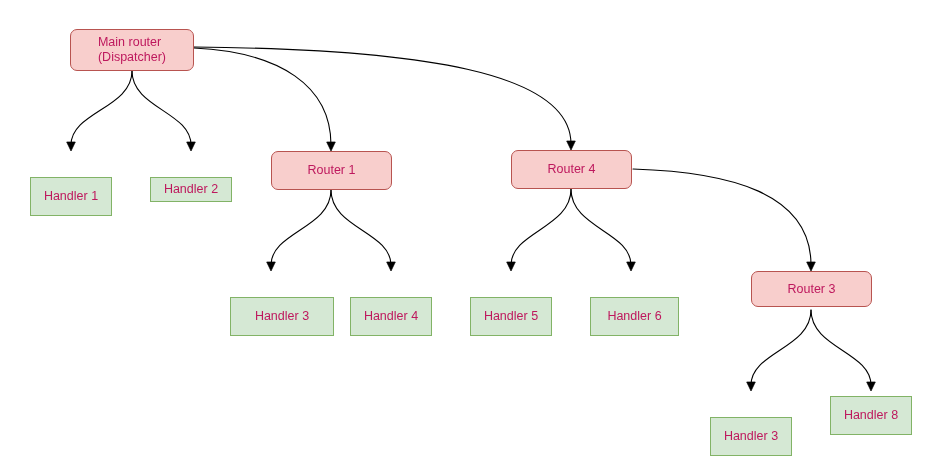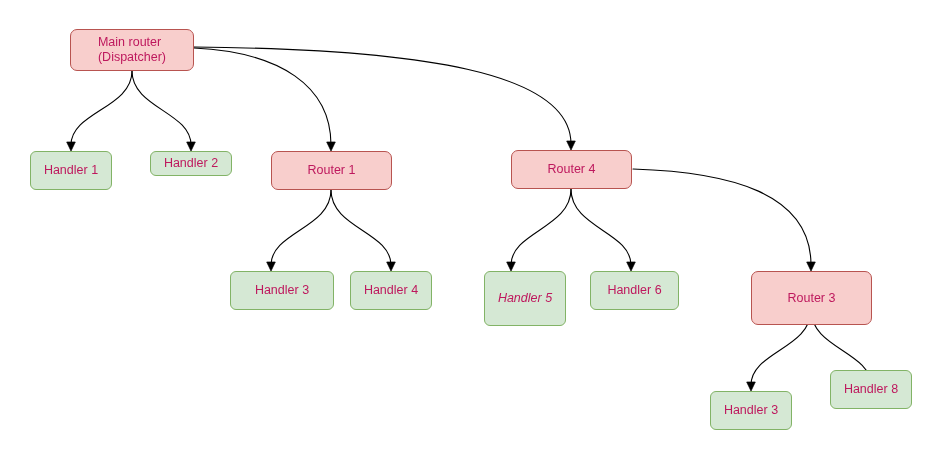--- a/index.html
+++ b/index.html
@@ -38,21 +38,22 @@
     font-family: "Liberation Sans", sans-serif;
   }
   .node.router {
     background: #f8cecc;
     border: 1px solid #b85450;
     border-radius: 7px;
   }
   .node.handler {
     background: #d5e8d4;
     border: 1px solid #82b366;
-    border-radius: 6px;
+    border-radius: 0;
+    margin-top: 26px;
   }
   .edge-path {
     fill: none;
     stroke: #000000;
     stroke-width: 1.1;
     stroke-linecap: round;
     stroke-linejoin: round;
   }
   .arrow-head {
     fill: #000000;
@@ -115,20 +116,20 @@
 
   <div id="node-layer">
       <div class="node router" style="left: 70px; top: 29px; width: 124px; height: 42px;"><span>Main router
 (Dispatcher)</span></div>
       <div class="node handler" style="left: 30px; top: 151px; width: 82px; height: 39px;"><span>Handler 1</span></div>
       <div class="node handler" style="left: 150px; top: 151px; width: 82px; height: 25px;"><span>Handler 2</span></div>
       <div class="node router" style="left: 271px; top: 151px; width: 121px; height: 39px;"><span>Router 1</span></div>
       <div class="node router" style="left: 511px; top: 150px; width: 121px; height: 39px;"><span>Router 4</span></div>
       <div class="node handler" style="left: 230px; top: 271px; width: 104px; height: 39px;"><span>Handler 3</span></div>
       <div class="node handler" style="left: 350px; top: 271px; width: 82px; height: 39px;"><span>Handler 4</span></div>
-      <div class="node handler" style="left: 484px; top: 271px; width: 82px; height: 55px; font-style: italic;"><span>Handler 5</span></div>
+      <div class="node handler" style="left: 470px; top: 271px; width: 82px; height: 39px;"><span>Handler 5</span></div>
       <div class="node handler" style="left: 590px; top: 271px; width: 89px; height: 39px;"><span>Handler 6</span></div>
-      <div class="node router" style="left: 751px; top: 271px; width: 121px; height: 54px;"><span>Router 3</span></div>
+      <div class="node router" style="left: 751px; top: 271px; width: 121px; height: 36px;"><span>Router 3</span></div>
       <div class="node handler" style="left: 710px; top: 391px; width: 82px; height: 39px;"><span>Handler 3</span></div>
       <div class="node handler" style="left: 830px; top: 370px; width: 82px; height: 39px;"><span>Handler 8</span></div>
     </div>
 
 </div>
 
 </body></html>

